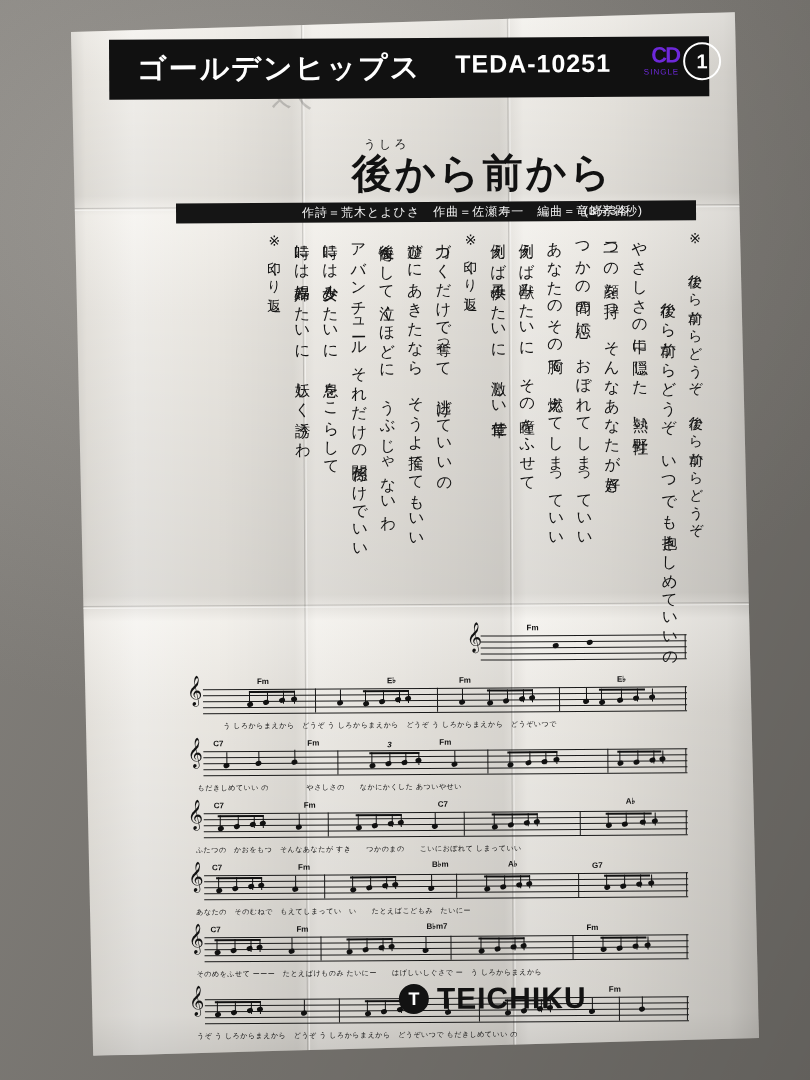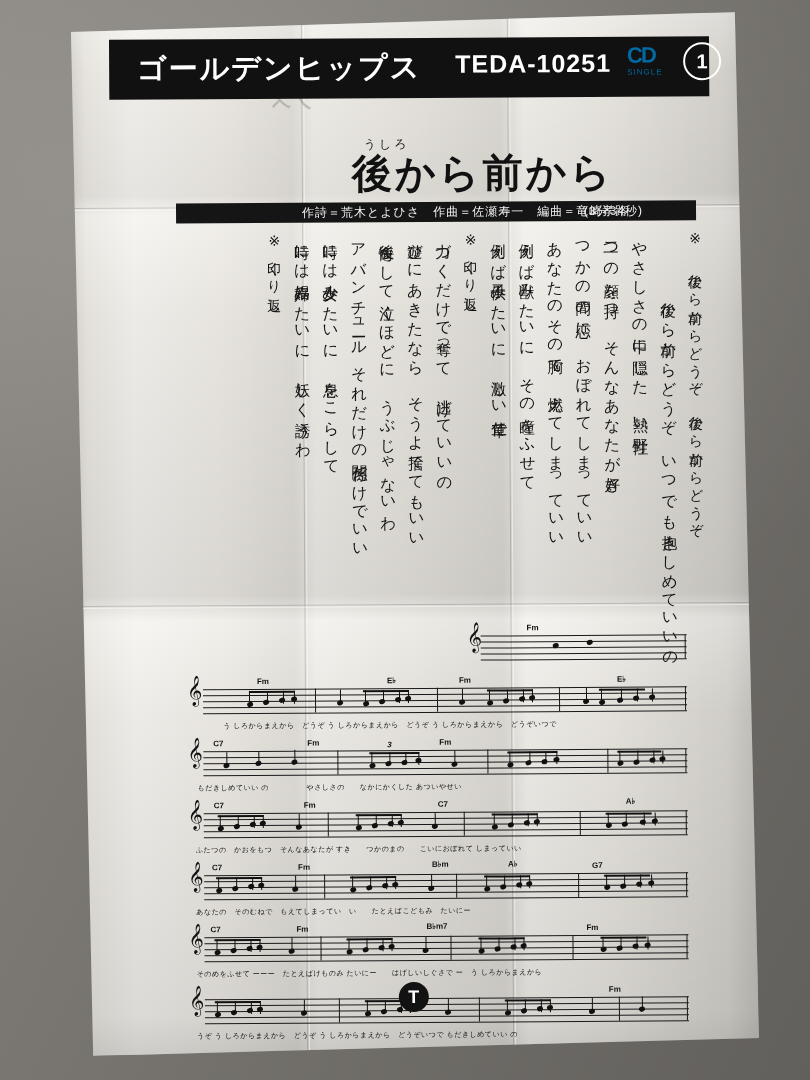--- a/index.html
+++ b/index.html
@@ -66,21 +66,21 @@
     color:#fff;font-weight:bold;font-size:29px;letter-spacing:2px;
     display:flex;align-items:center;justify-content:center;
     white-space:nowrap;
   }
   #catalog{
     position:absolute;left:392px;top:36px;
     color:#fff;font-weight:bold;font-size:25px;letter-spacing:1px;
   }
   #cdlogo{
     position:absolute;left:564px;top:32px;width:52px;height:42px;
-    color:#0369a1;text-align:left;line-height:1;
+    color:#6d28d9;text-align:right;line-height:1;
   }
   #cdlogo .cd{font-size:22px;font-weight:bold;letter-spacing:-2px;}
   #cdlogo .single{font-size:8px;letter-spacing:1px;margin-top:2px;}
   #discnum{
     position:absolute;left:620px;top:30px;width:34px;height:34px;border-radius:50%;
     border:2px solid #fff;color:#fff;font-size:20px;font-weight:bold;
     display:flex;align-items:center;justify-content:center;
   }
   
   #ghost{
@@ -560,16 +560,17 @@
           <div class="stem" style="left:403px;top:9px"></div>
         <div class="note" style="left:450px;top:18px"></div>
           <div class="stem" style="left:453px;top:8px"></div>
         <div class="lyr" style="left:8px;top:40px">うぞ う しろからまえから　どうぞ う しろからまえから　どうぞいつで もだきしめていい の</div>
       </div>
 
     </div>
 
     <div id="teichiku">
       <div class="mark">T</div>
+      <div class="wordmark">TEICHIKU</div>
     </div>
 
   </div>
 </div>
 
 </body></html>

